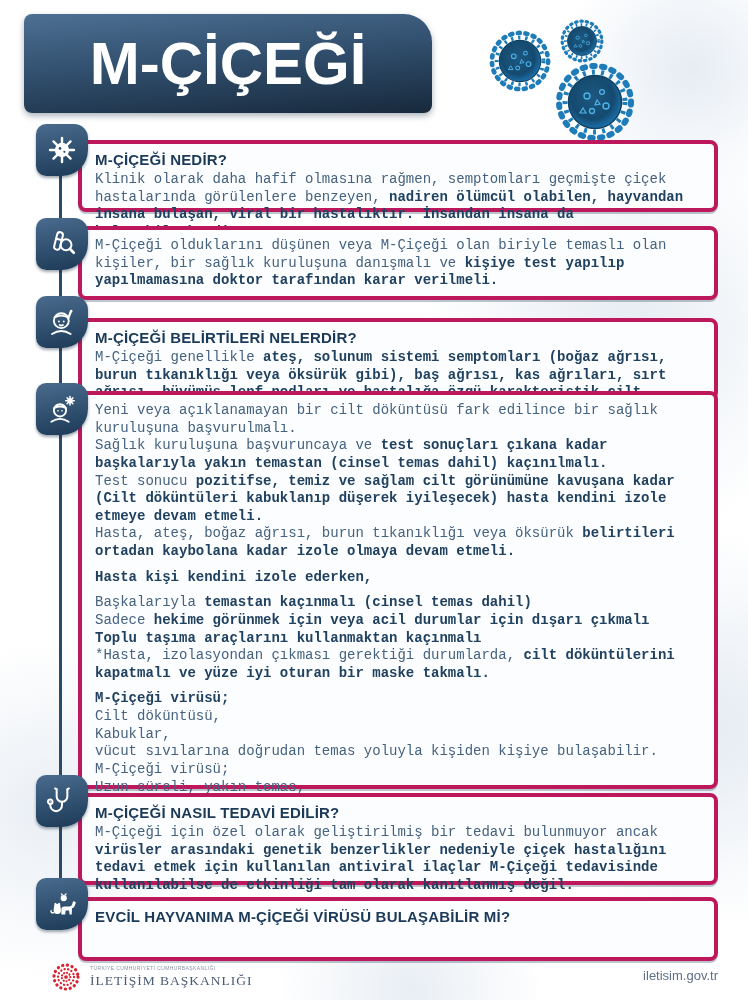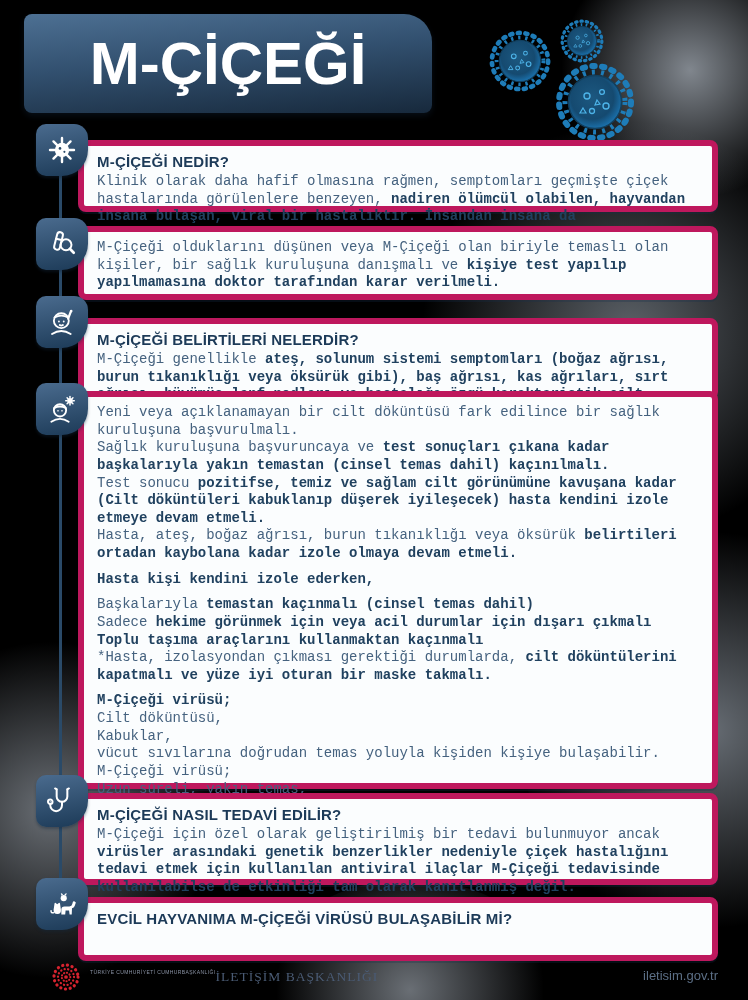--- a/index.html
+++ b/index.html
@@ -1,17 +1,17 @@
 <!DOCTYPE html>
 <html><head>
 <meta charset="utf-8">
 <style>
   html,body{margin:0;padding:0;}
   body{font-family:"Liberation Sans","DejaVu Sans",sans-serif;background:#d8dee6;}
-  #page{position:relative;width:748px;height:1000px;margin:0 auto;background:#000000;overflow:hidden;}
+  #page{position:relative;width:748px;height:1000px;margin:0 auto;background:#ffffff;overflow:hidden;}
 
   
   .wm{position:absolute;border-radius:50%;pointer-events:none;}
   .wm1{left:420px;top:120px;width:420px;height:420px;background:radial-gradient(circle,#c9d6e4 0%,rgba(201,214,228,0) 70%);opacity:.45;}
   .wm2{left:520px;top:520px;width:380px;height:420px;background:radial-gradient(circle,#ccd8e6 0%,rgba(204,216,230,0) 70%);opacity:.5;}
   .wm3{left:-120px;top:640px;width:340px;height:340px;background:radial-gradient(circle,#d3dde9 0%,rgba(211,221,233,0) 70%);opacity:.5;}
   .wm4{left:560px;top:-60px;width:260px;height:260px;background:radial-gradient(circle,#d6e0ec 0%,rgba(214,224,236,0) 70%);opacity:.6;}
   .wm5{left:260px;top:880px;width:300px;height:220px;background:radial-gradient(circle,#d3dde9 0%,rgba(211,221,233,0) 72%);opacity:.5;}
 
   
@@ -25,32 +25,32 @@
   .rail-line{position:absolute;left:59px;top:150px;width:3px;height:758px;background:#2a4a68;}
 
   .tab{position:absolute;left:36px;width:52px;height:52px;
     background:linear-gradient(170deg,#50739  6 0%,#4a6b8e 0%,#1c3a57 100%);
     background:linear-gradient(170deg,#4a6b8e 0%,#1c3a57 100%);
     border-radius:10px 14px 26px 10px;display:flex;align-items:center;justify-content:center;
     box-shadow:0 2px 3px rgba(18,38,58,.4);z-index:3;}
   .tab svg{width:32px;height:32px;}
 
   .panel{position:absolute;left:78px;width:640px;background:#fbfdfe;
-    border:6px solid #be185d;border-radius:8px;box-sizing:border-box;
+    border:4px solid #be185d;border-radius:8px;box-sizing:border-box;
     padding:7px 14px 6px 13px;z-index:2;box-shadow:0 2px 0 rgba(23,48,74,.28);}
   .panel h2{margin:0 0 3px 0;font-size:15px;font-weight:800;color:#1c3a58;letter-spacing:.2px;}
   .panel .body{font-size:14px;line-height:1.26;color:#45627f;font-weight:500;font-family:Liberation Mono, monospace;}
   .panel .para{margin:0 0 8px 0;}
   .panel .para:last-child{margin-bottom:0;}
   .b{font-weight:800;color:#20415f;}
 
   
   .footer-left{position:absolute;left:50px;top:961px;display:flex;align-items:center;gap:8px;}
   .footer-left svg{width:32px;height:32px;}
-  .org-text{display:flex;flex-direction:row;justify-content:center;text-align:center;}
+  .org-text{display:flex;flex-direction:column;justify-content:center;}
   .org-small{font-size:5px;color:#8a93a5;letter-spacing:.4px;margin-bottom:2px;}
   .org-name{font-family:"Liberation Serif","DejaVu Serif",serif;font-size:13.5px;color:#4a5b74;letter-spacing:1px;}
   .site{position:absolute;right:30px;top:968px;font-size:13px;color:#5c6f86;text-align:right;}
 </style>
 </head>
 <body>
 
 <div id="page">
 
   <div class="wm wm1"></div>

